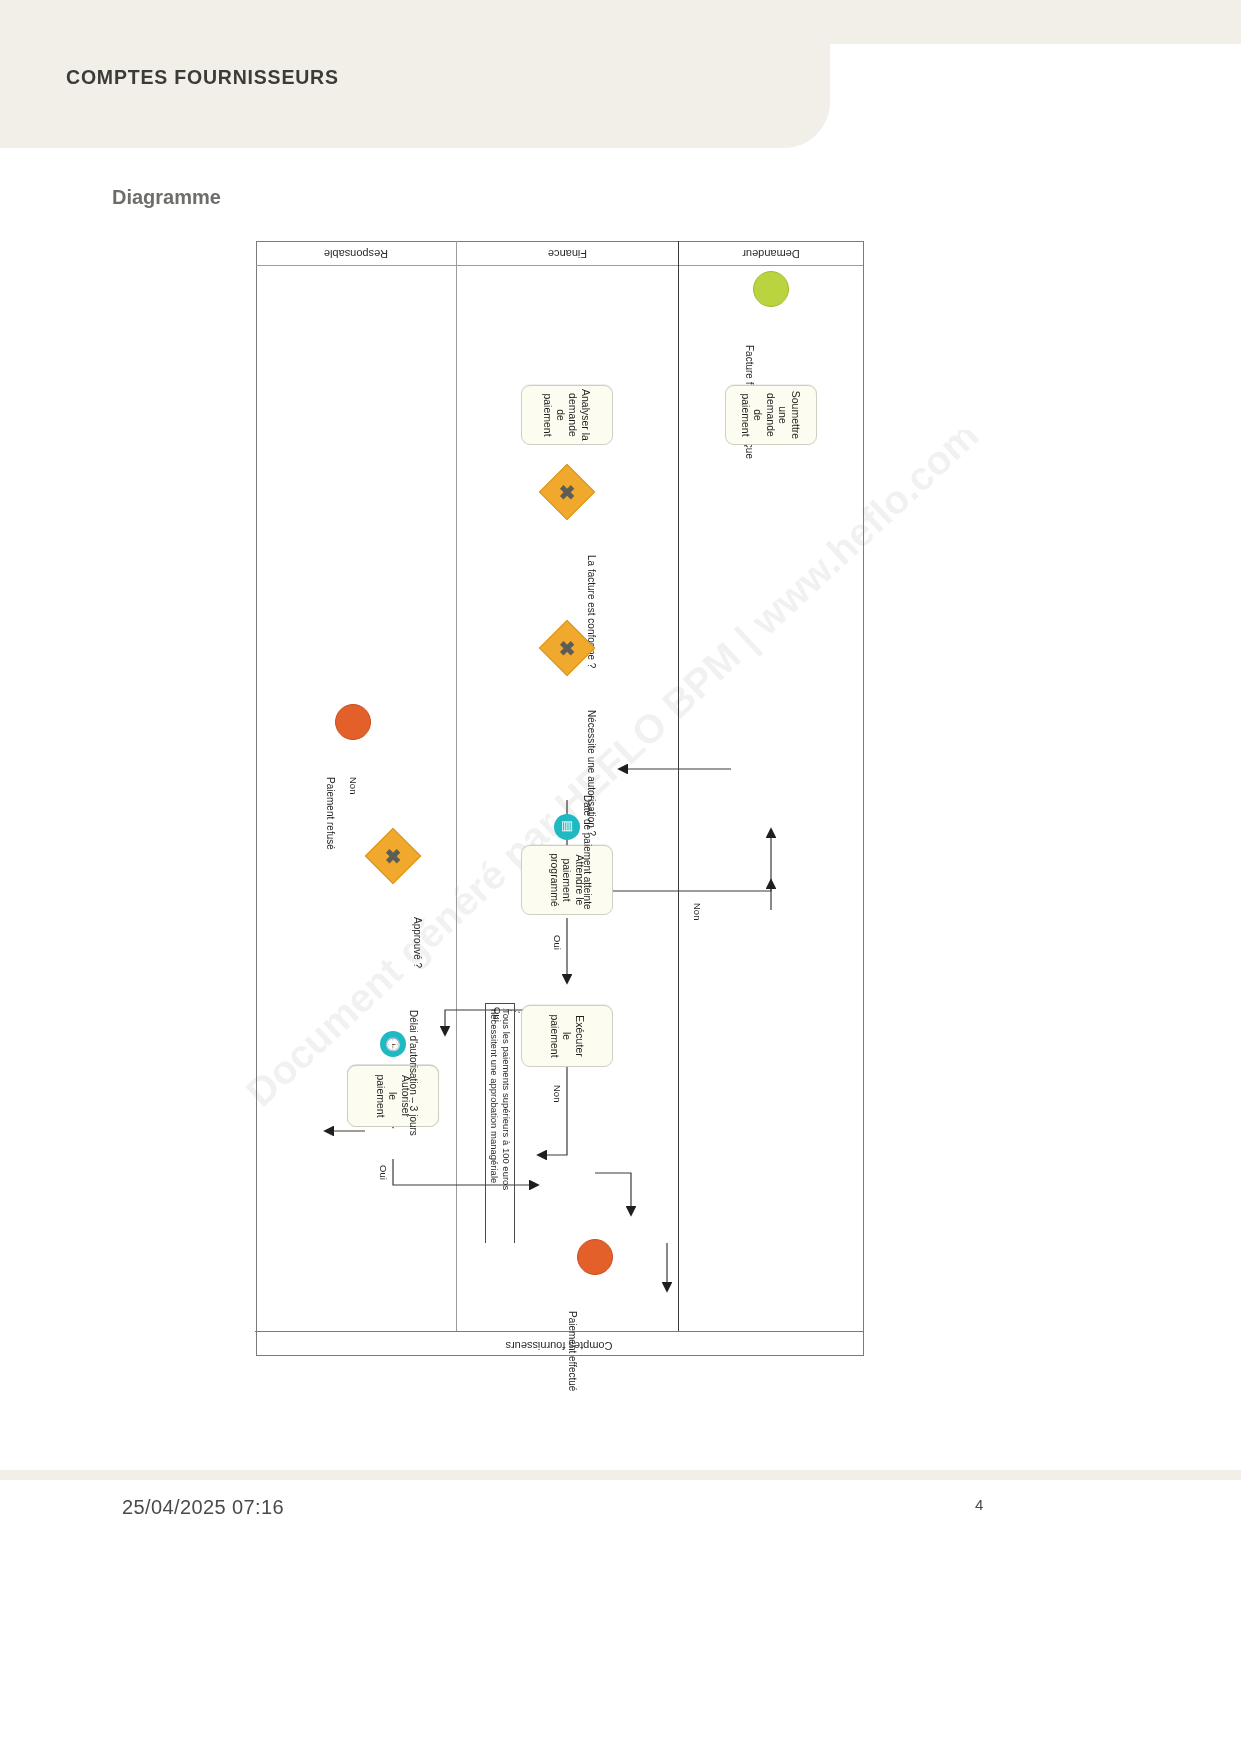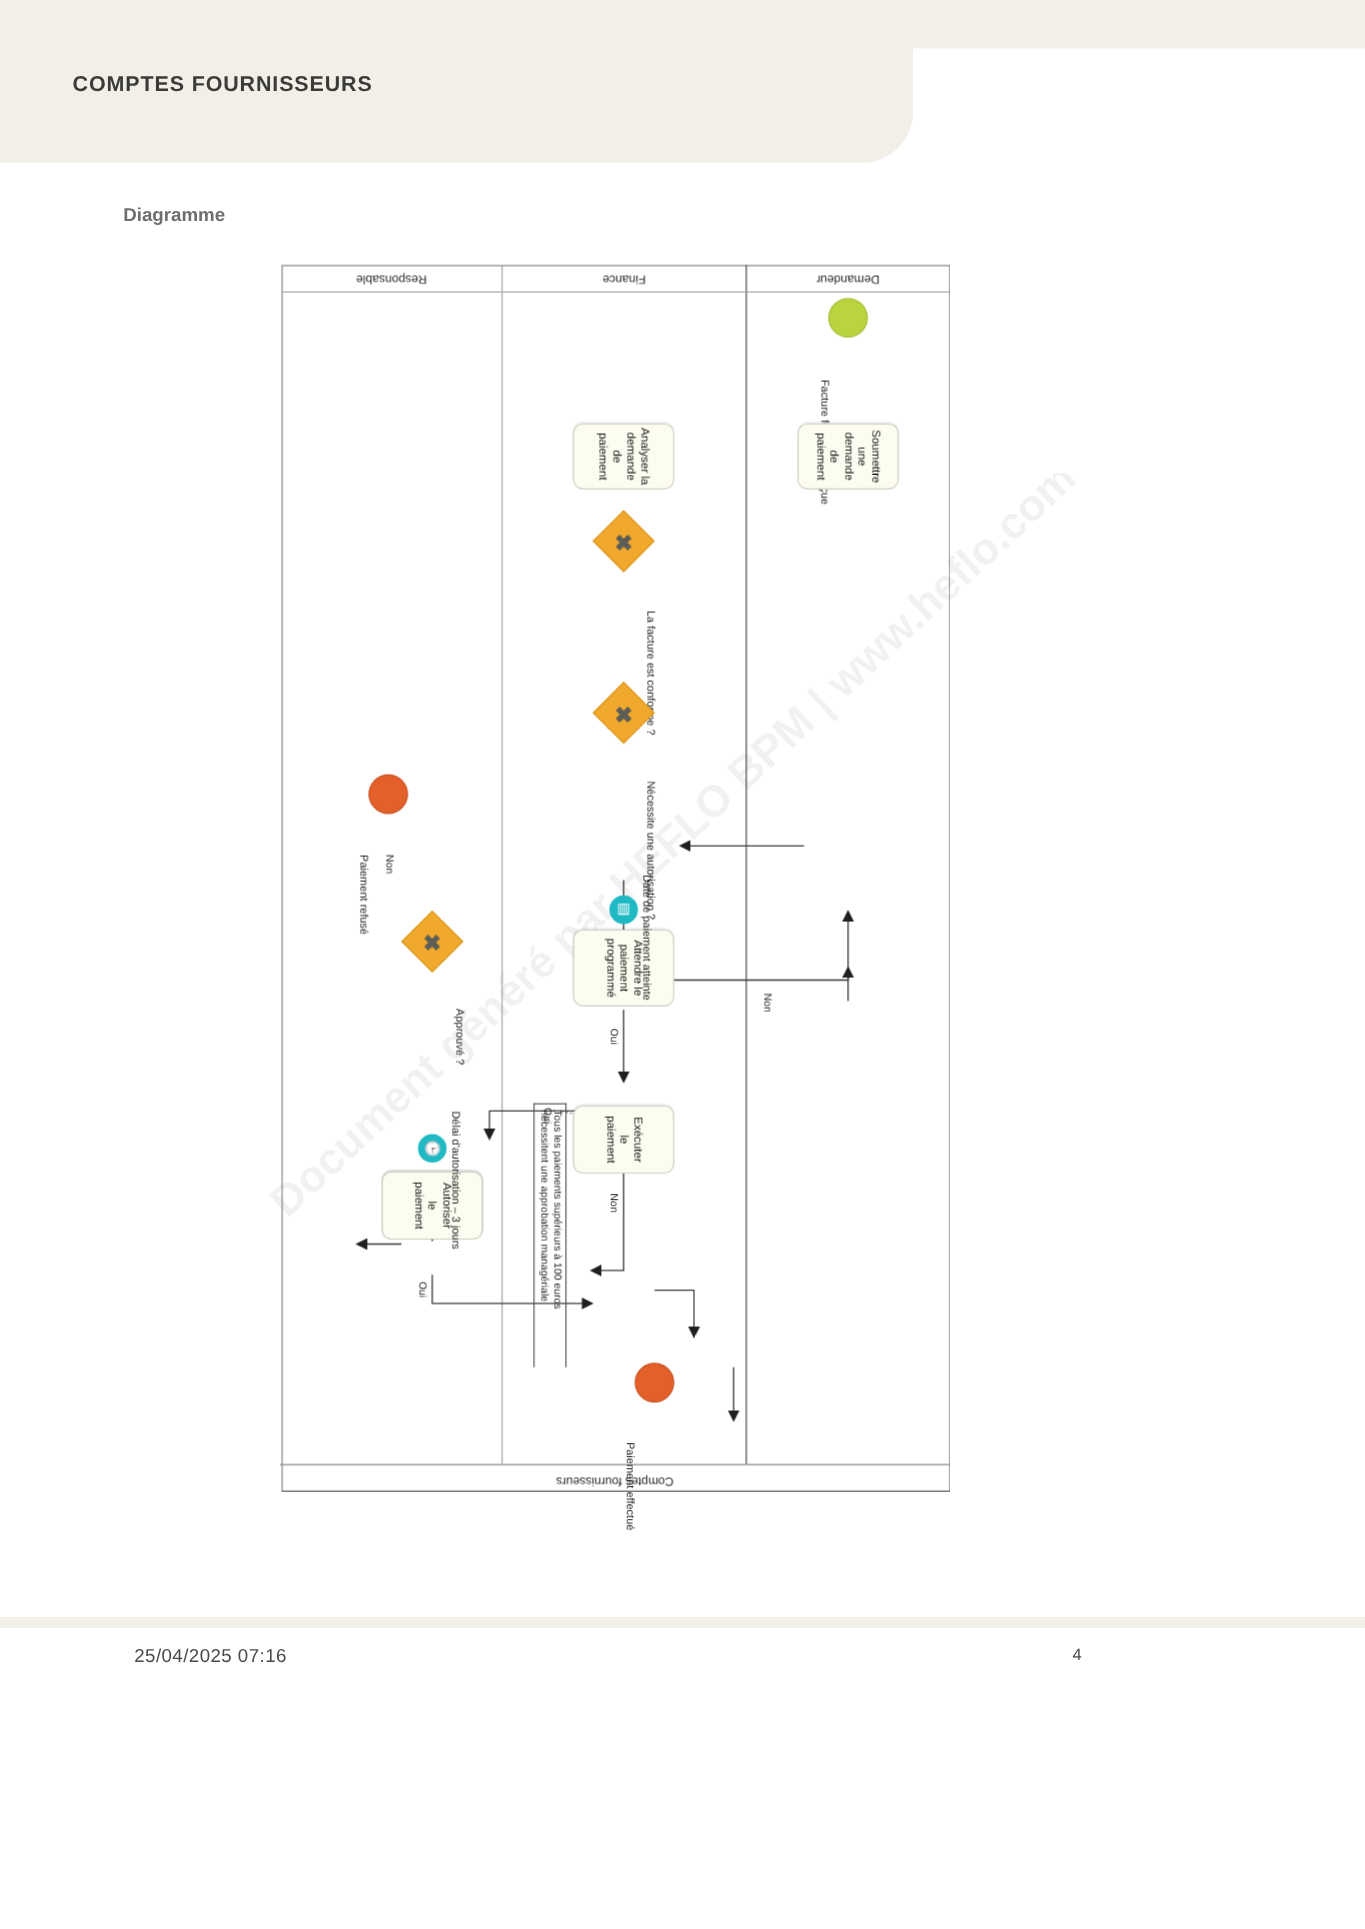--- a/index.html
+++ b/index.html
@@ -33,36 +33,36 @@
     font-size: 19.5px;
     font-weight: bold;
     letter-spacing: 0.8px;
     color: #3b3b38;
   }
 
   
   .section-label {
     position: absolute;
     left: 112px; top: 186px;
-    font-size: 17px;
+    font-size: 20px;
     font-weight: bold;
     color: #6d6d6a;
   }
 
   
   .footer-rule {
     position: absolute;
     left: 0; top: 1470px;
     width: 1241px; height: 10px;
     background: #f1efe8;
   }
   .footer-date {
     position: absolute;
     left: 122px; top: 1496px;
-    font-size: 17px;
+    font-size: 20px;
     color: #4a4a47;
     letter-spacing: 0.4px;
   }
   .footer-page {
     position: absolute;
     left: 975px; top: 1496px;
     font-size: 15px;
     color: #4a4a47;
   }
 

